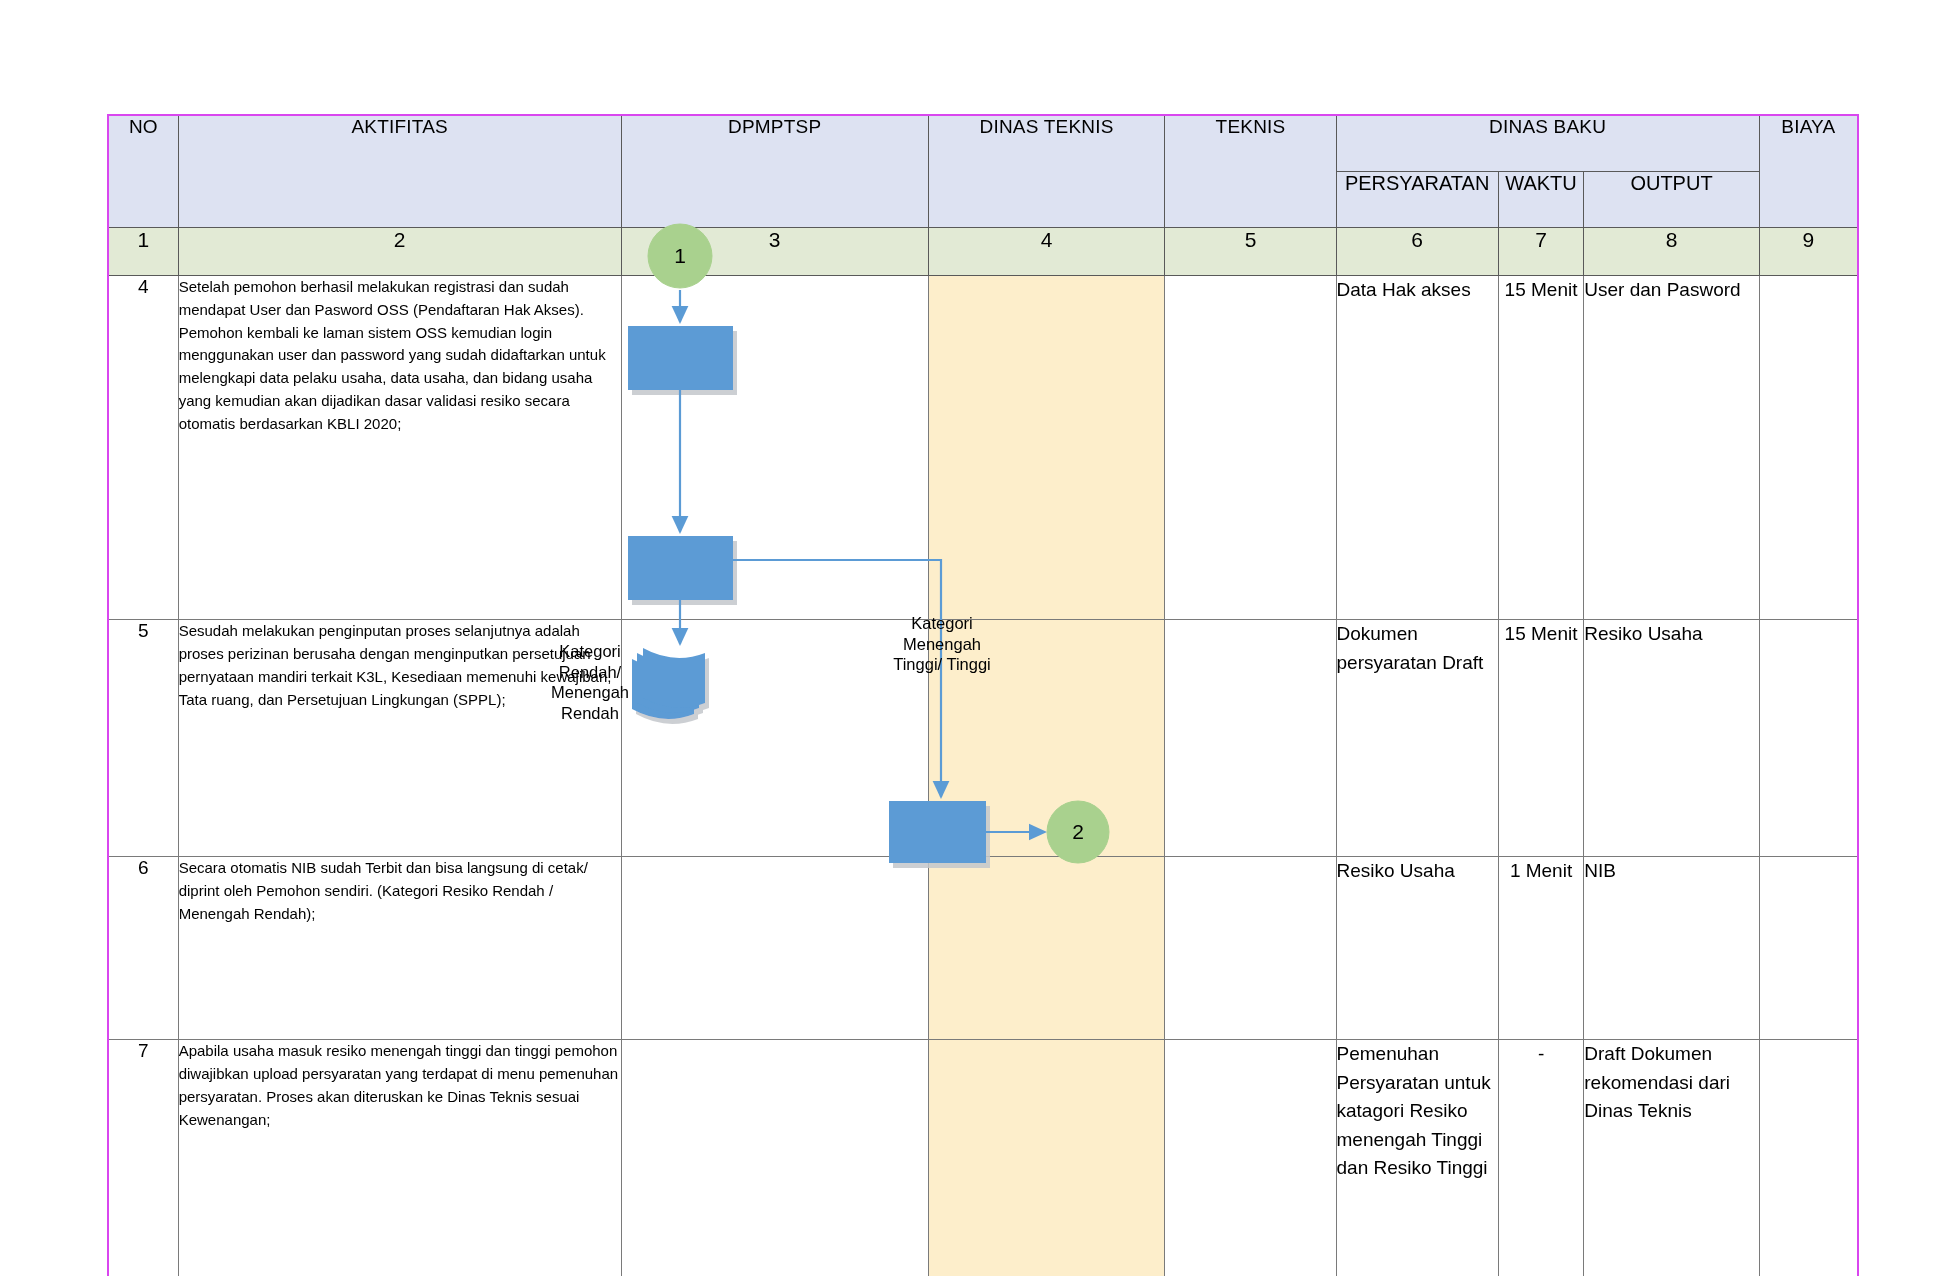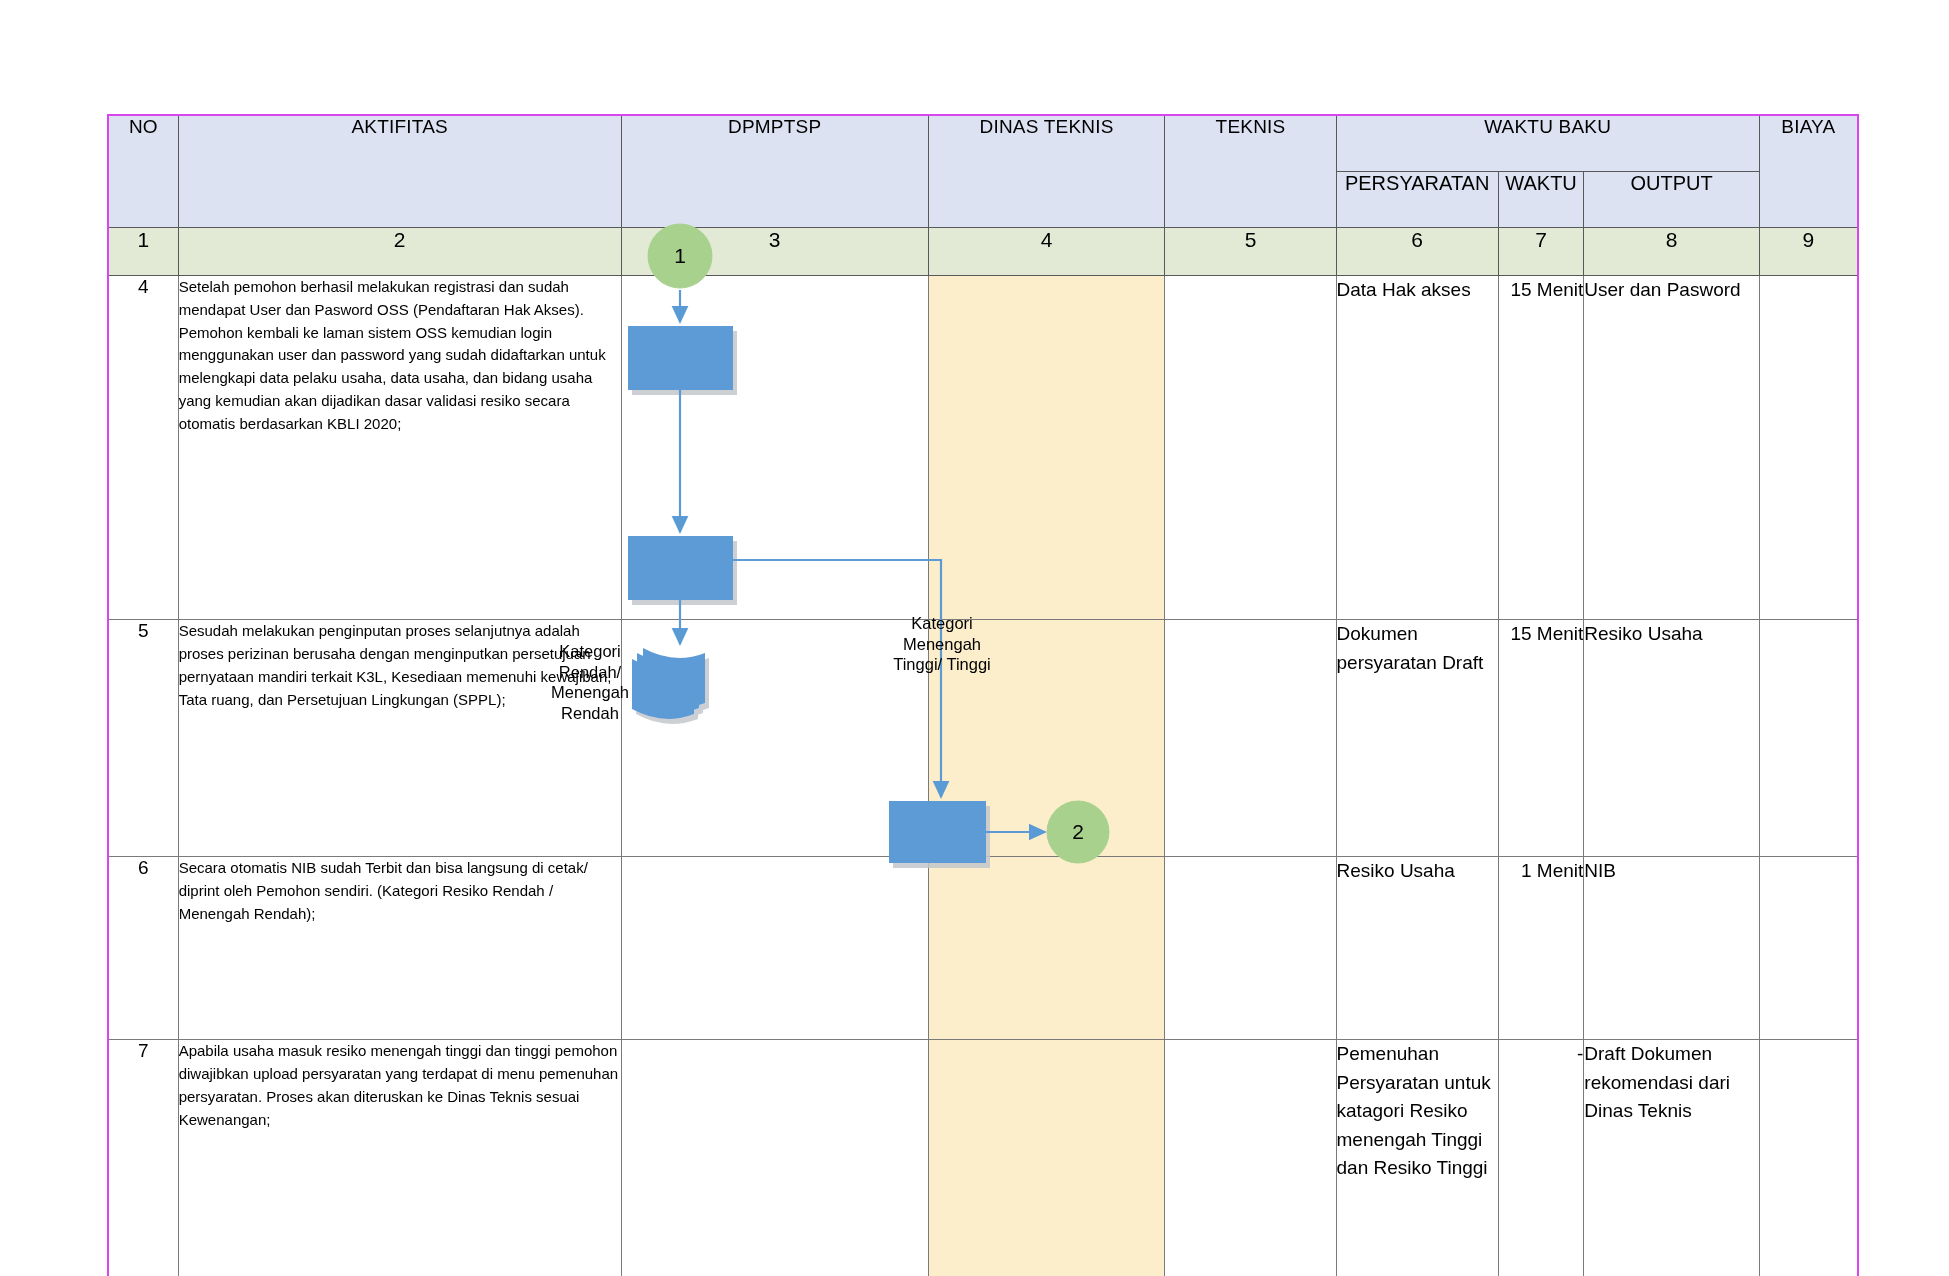--- a/index.html
+++ b/index.html
@@ -82,21 +82,21 @@
   .c-pemohon, .c-dinas, .c-dpmptsp {
     position: relative;
   }
   .c-dinas { background: #fdeecb; }
   .c-pers, .c-waktu, .c-output, .c-biaya {
     font-size: 19px;
     line-height: 1.5;
     padding: 9px 8px;
   }
   .c-pers  { text-align: left; }
-  .c-waktu { text-align: right; }
+  .c-waktu { text-align: center; }
   .c-output{ text-align: left; }
 
   
   #flow {
     position: absolute;
     left: 0; top: 0;
     width: 1752px;
     height: 1032px;
     pointer-events: none;
   }
@@ -137,21 +137,21 @@
       <col style="width:90px">
     </colgroup>
 
     <tbody>
         <tr>
       <td class="hdr" rowspan="2">NO</td>
       <td class="hdr" rowspan="2">AKTIFITAS</td>
       <td class="hdr" rowspan="2">DPMPTSP</td>
       <td class="hdr" rowspan="2">DINAS TEKNIS</td>
       <td class="hdr" rowspan="2">TEKNIS</td>
-      <td class="hdr" colspan="3" style="height:44px">WAKTU BAKU</td>
+      <td class="hdr" colspan="3" style="height:44px">DINAS BAKU</td>
       <td class="hdr" rowspan="2">BIAYA</td>
     </tr>
     <tr>
       <td class="hdr-sub" style="height:44px">PERSYARATAN</td>
       <td class="hdr-sub">WAKTU</td>
       <td class="hdr-sub">OUTPUT</td>
     </tr>
 
     <tr class="numrow">
       <td>1</td>

